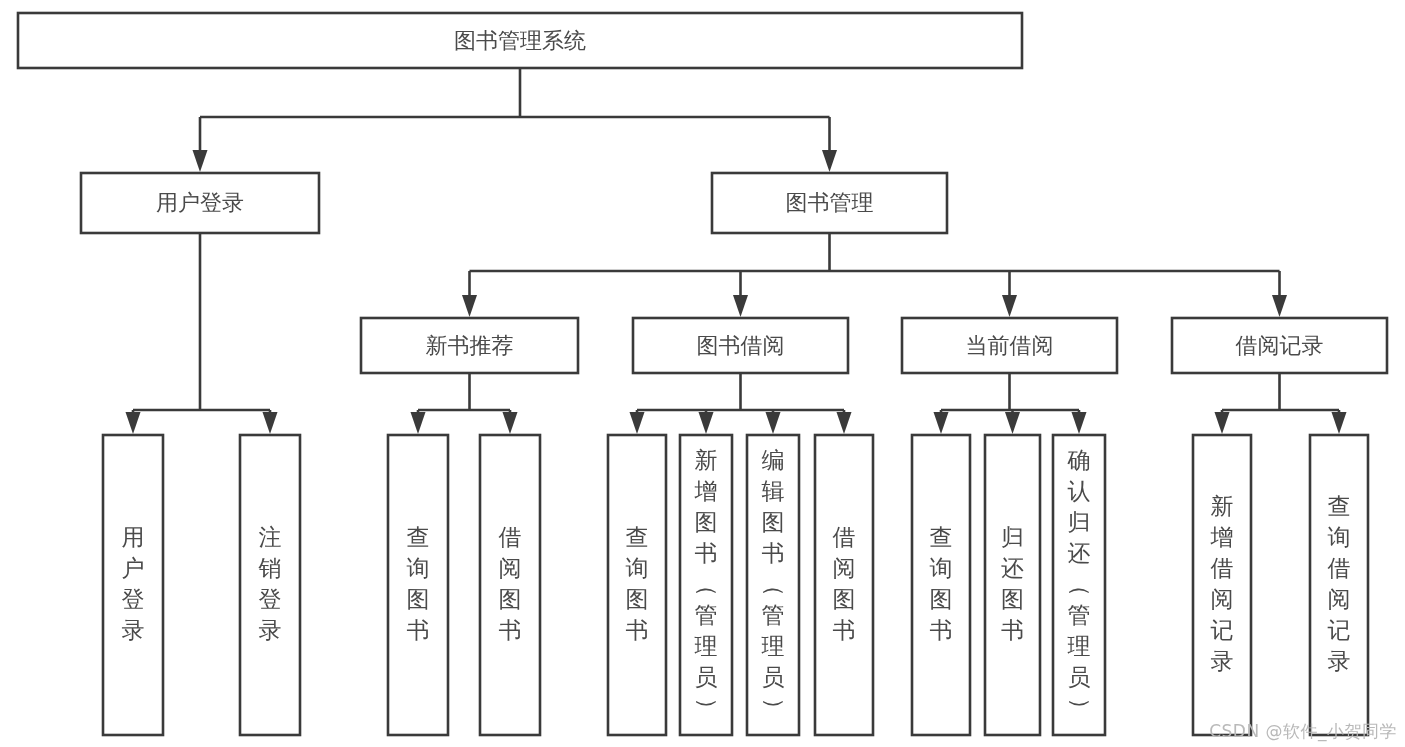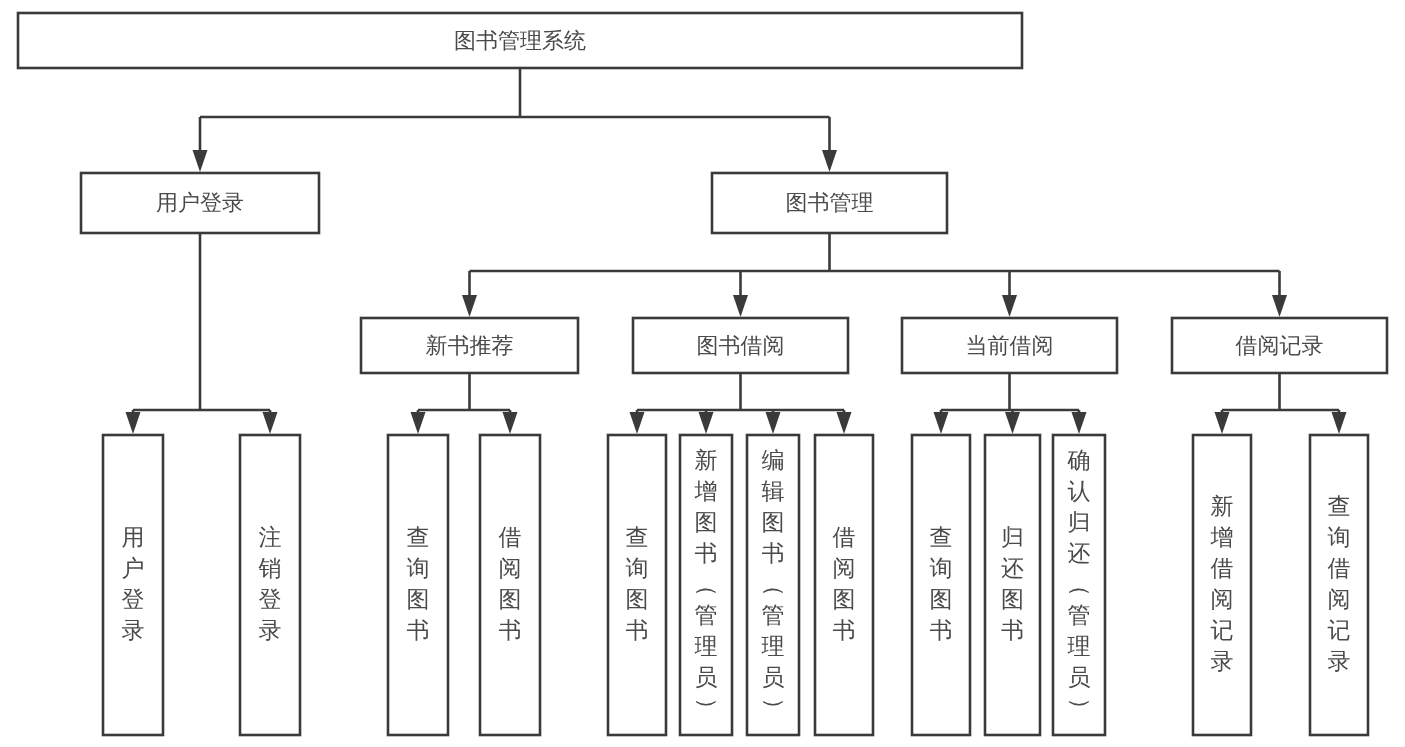--- a/index.html
+++ b/index.html
@@ -262,13 +262,14 @@
           <rect x="1310" y="435" width="58" height="300" class="node-box"></rect>
           <text x="1339" y="507.5" class="node-label-v-char">查</text>
           <text x="1339" y="538.5" class="node-label-v-char">询</text>
           <text x="1339" y="569.5" class="node-label-v-char">借</text>
           <text x="1339" y="600.5" class="node-label-v-char">阅</text>
           <text x="1339" y="631.5" class="node-label-v-char">记</text>
           <text x="1339" y="662.5" class="node-label-v-char">录</text>
         </g>
       </g>
   </svg>
+  <div class="watermark-text">CSDN @软件_小贺同学</div>
 </div>
 
 </body></html>

